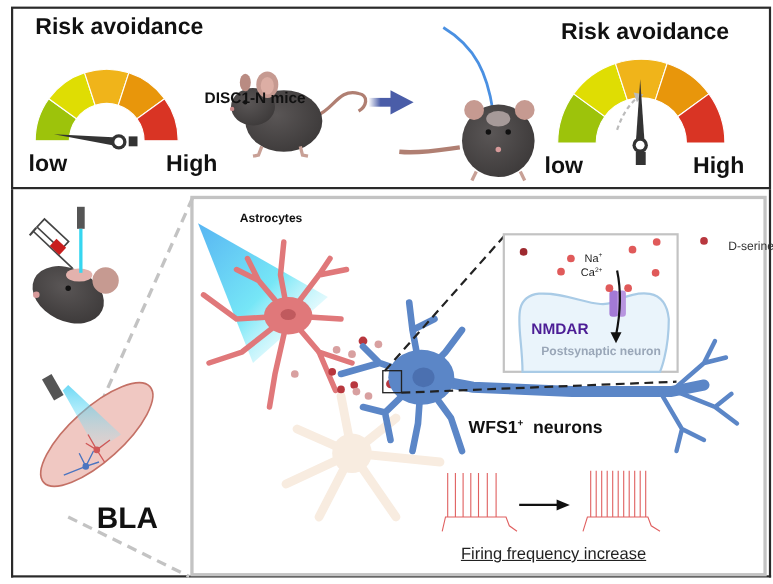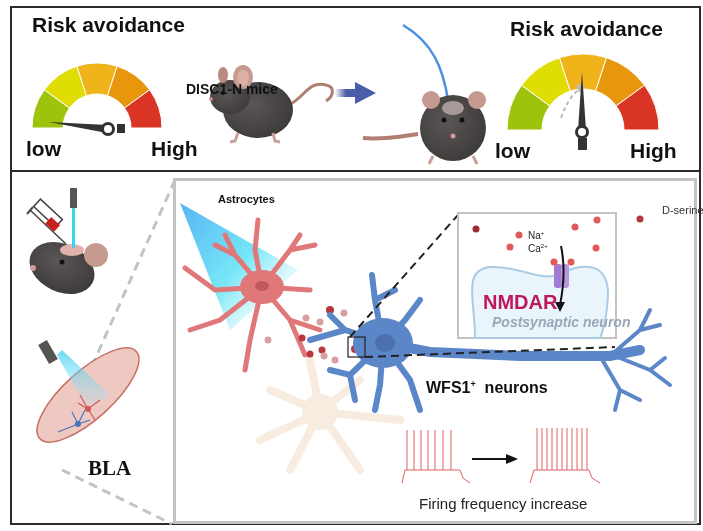--- a/index.html
+++ b/index.html
@@ -1,21 +1,21 @@
 <!DOCTYPE html>
 <html><head>
 <meta charset="utf-8">
 <style>
   html, body { margin: 0; padding: 0; background: #ffffff; }
   body { width: 703px; height: 531px; position: relative; overflow: hidden; font-family: "Liberation Sans", sans-serif; }
   .frame { position: absolute; box-sizing: border-box; }
   #top-panel { left: 10px; top: 6px; width: 691px; height: 166px; border: 2px solid #2a2a2a; }
   #bottom-right-panel { left: 173px; top: 178px; width: 524px; height: 346px; border: 3px solid #c3c3c3; }
   #outer-bottom { position:absolute; left:10px; top:172px; width:691px; height:353px; box-sizing:border-box; border: 2px solid #2a2a2a; border-top:none; }
-  .txt { position: absolute; white-space: nowrap; color: #111; }
+  .txt { position: absolute; white-space: nowrap; color: #111; text-align: right; }
   .bold { font-weight: bold; }
   svg { position: absolute; left: 0; top: 0; }
 </style>
 </head>
 <body>
 
 <div class="frame" id="top-panel"></div>
 <div id="outer-bottom"></div>
 <div class="frame" id="bottom-right-panel"></div>
 
@@ -226,31 +226,31 @@
 
 <div class="txt bold" style="left:32px; top:13px; font-size:21px;">Risk avoidance</div>
 <div class="txt bold" style="left:186px; top:42px; font-size:14px;margin-top:39px;">DISC1-N mice</div>
 <div class="txt bold" style="left:26px; top:137px; font-size:21px;">low</div>
 <div class="txt bold" style="left:151px; top:137px; font-size:21px;">High</div>
 
 <div class="txt bold" style="left:510px; top:17px; font-size:21px;">Risk avoidance</div>
 <div class="txt bold" style="left:495px; top:139px; font-size:21px;">low</div>
 <div class="txt bold" style="left:630px; top:139px; font-size:21px;">High</div>
 
-<div class="txt bold" style="left:88px; top:456px; font-size:21px;font-family:Liberation Serif, serif;">BLA</div>
+<div class="txt bold" style="left:88px; top:456px; font-size:27px;">BLA</div>
 
 <div class="txt bold" style="left:218px; top:193px; font-size:11px;">Astrocytes</div>
 
 <div class="txt bold" style="left:426px; top:379px; font-size:16px;">
   <span>WFS1</span><sup style="font-size:9px;">+</sup>&nbsp;&nbsp;<span>neurons</span>
 </div>
 
-<div class="txt" style="left:646px; top:204px; font-size:11px; color:#333;padding-left:16px;">D-serine</div>
+<div class="txt" style="left:646px; top:218px; font-size:11px; color:#333;padding-left:16px;">D-serine</div>
 
 <div class="txt" style="left:528px; top:228px; font-size:10px; color:#222; line-height:11px;">
   <div><span>Na</span><sup style="font-size:6px;">+</sup></div>
   <div><span>Ca</span><sup style="font-size:6px;">2+</sup></div>
 </div>
 
-<div class="txt bold" style="left:483px; top:291px; font-size:20px; color:#be185d;">NMDAR</div>
-<div class="txt bold" style="left:492px; top:314px; font-size:14px; color:#9aa7b8;font-style:italic;">Postsynaptic neuron</div>
-
-<div class="txt" style="left:419px; top:495px; font-size:15px; color:#222;">Firing frequency increase</div>
+<div class="txt bold" style="left:483px; top:291px; font-size:14px; color:#4c1d95;">NMDAR</div>
+<div class="txt bold" style="left:492px; top:314px; font-size:11px; color:#9aa7b8;">Postsynaptic neuron</div>
+
+<div class="txt" style="left:419px; top:495px; font-size:15px; color:#222;text-decoration:underline;">Firing frequency increase</div>
 
 </body></html>

